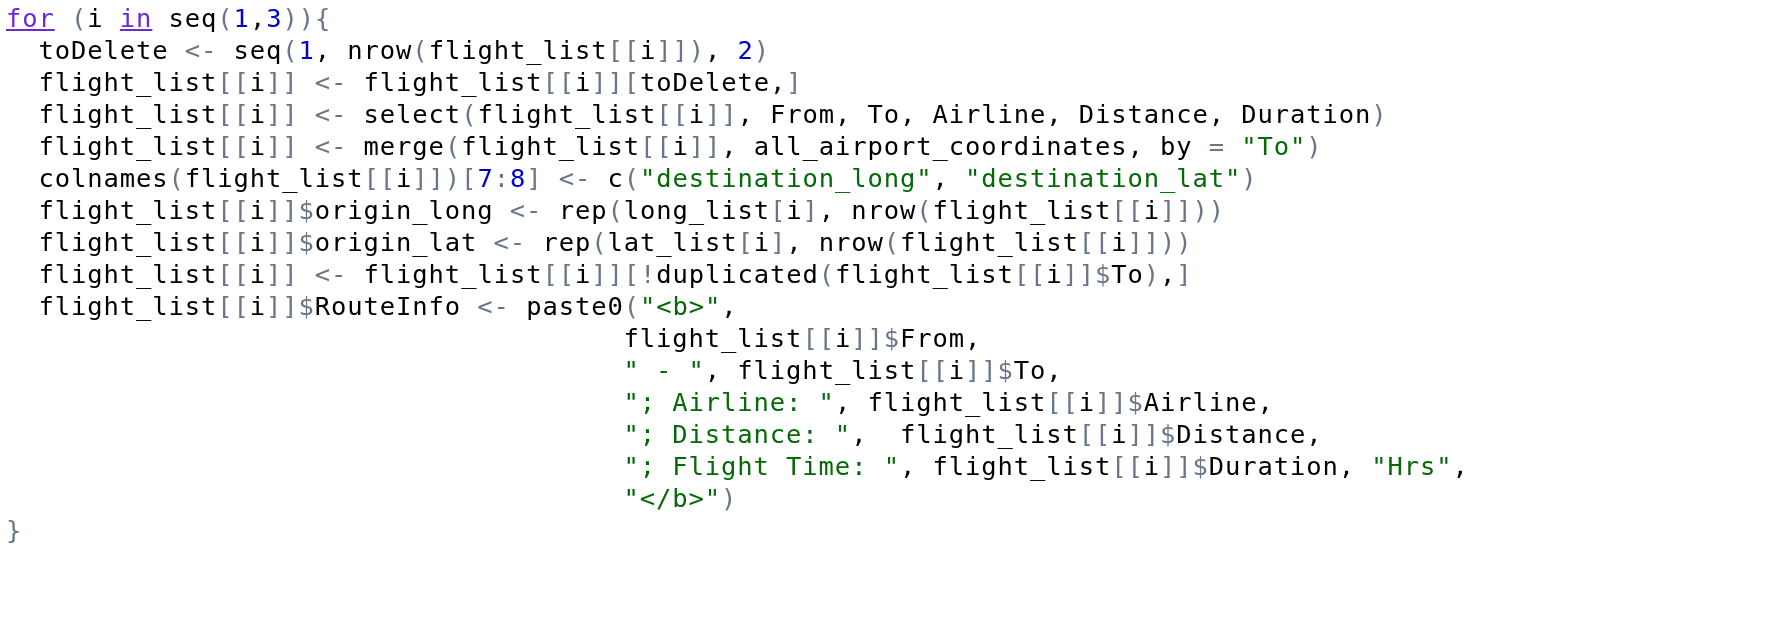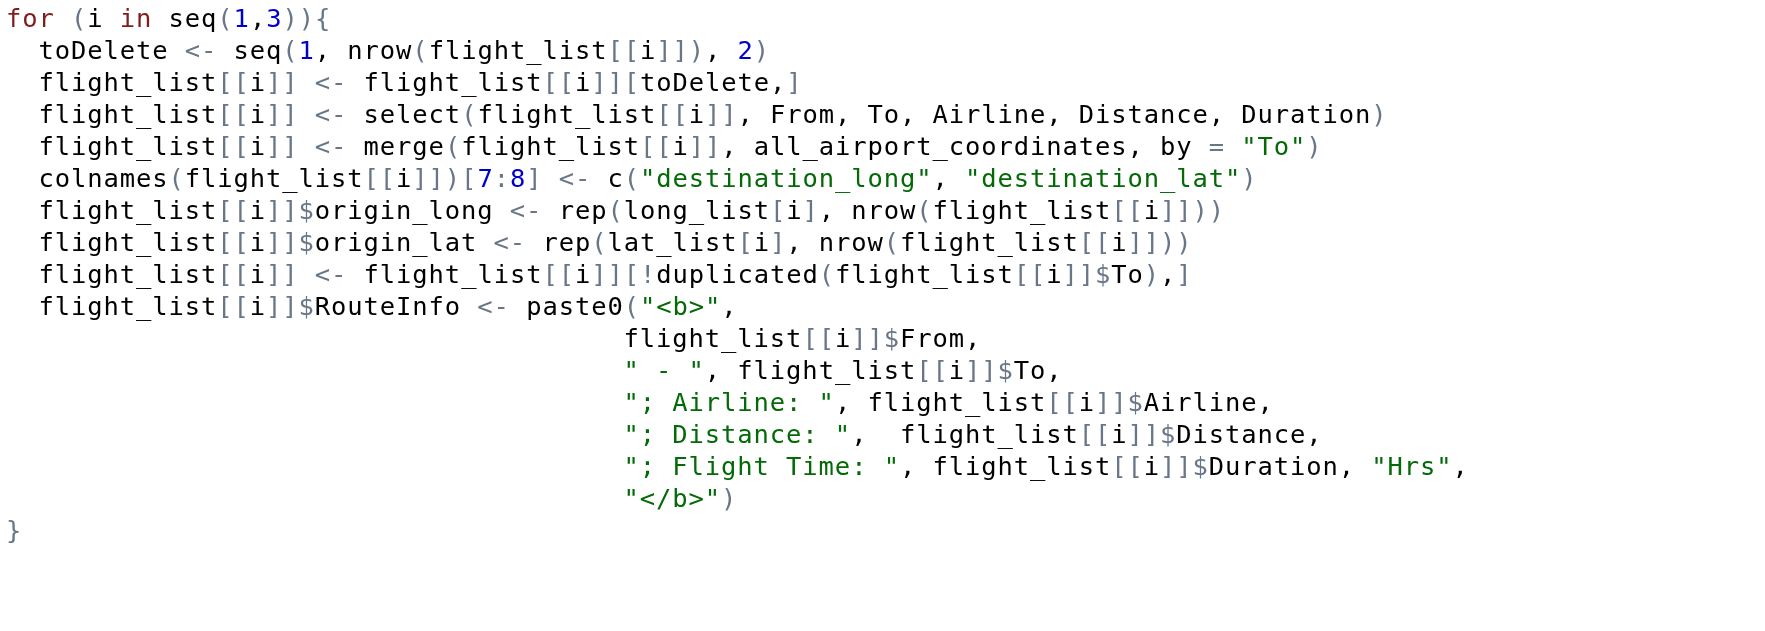--- a/index.html
+++ b/index.html
@@ -7,21 +7,21 @@
   .code {
     position: absolute; left: 6px; top: 2px;
     font-family: "DejaVu Sans Mono", "Liberation Mono", monospace;
     font-size: 25.5px;
     line-height: 32px;
     color: #000000;
     white-space: pre;
     letter-spacing: 0.9px;
   }
   .line { height: 32px; }
-  .kw { color: #7f1d1d; }
+  .kw { color: #6d28d9; text-decoration: underline; }
   .num { color: #0000cd; }
   .str { color: #036a07; }
   .op { color: #687687; }
   .id { color: #000000; }
 </style>
 </head>
 <body>
 
 <div class="code" id="code"><div class="line"><span class="kw">for</span><span class="id"> </span><span class="op">(</span><span class="id">i </span><span class="kw">in</span><span class="id"> seq</span><span class="op">(</span><span class="num">1</span><span class="id">,</span><span class="num">3</span><span class="op">))</span><span class="op">{</span></div><div class="line"><span class="id">  toDelete </span><span class="op">&lt;-</span><span class="id"> seq</span><span class="op">(</span><span class="num">1</span><span class="id">, nrow</span><span class="op">(</span><span class="id">flight_list</span><span class="op">[[</span><span class="id">i</span><span class="op">]])</span><span class="id">, </span><span class="num">2</span><span class="op">)</span></div><div class="line"><span class="id">  flight_list</span><span class="op">[[</span><span class="id">i</span><span class="op">]]</span><span class="id"> </span><span class="op">&lt;-</span><span class="id"> flight_list</span><span class="op">[[</span><span class="id">i</span><span class="op">]][</span><span class="id">toDelete,</span><span class="op">]</span></div><div class="line"><span class="id">  flight_list</span><span class="op">[[</span><span class="id">i</span><span class="op">]]</span><span class="id"> </span><span class="op">&lt;-</span><span class="id"> select</span><span class="op">(</span><span class="id">flight_list</span><span class="op">[[</span><span class="id">i</span><span class="op">]]</span><span class="id">, From, To, Airline, Distance, Duration</span><span class="op">)</span></div><div class="line"><span class="id">  flight_list</span><span class="op">[[</span><span class="id">i</span><span class="op">]]</span><span class="id"> </span><span class="op">&lt;-</span><span class="id"> merge</span><span class="op">(</span><span class="id">flight_list</span><span class="op">[[</span><span class="id">i</span><span class="op">]]</span><span class="id">, all_airport_coordinates, by </span><span class="op">=</span><span class="id"> </span><span class="str">"To"</span><span class="op">)</span></div><div class="line"><span class="id">  colnames</span><span class="op">(</span><span class="id">flight_list</span><span class="op">[[</span><span class="id">i</span><span class="op">]])[</span><span class="num">7</span><span class="op">:</span><span class="num">8</span><span class="op">]</span><span class="id"> </span><span class="op">&lt;-</span><span class="id"> c</span><span class="op">(</span><span class="str">"destination_long"</span><span class="id">, </span><span class="str">"destination_lat"</span><span class="op">)</span></div><div class="line"><span class="id">  flight_list</span><span class="op">[[</span><span class="id">i</span><span class="op">]]$</span><span class="id">origin_long </span><span class="op">&lt;-</span><span class="id"> rep</span><span class="op">(</span><span class="id">long_list</span><span class="op">[</span><span class="id">i</span><span class="op">]</span><span class="id">, nrow</span><span class="op">(</span><span class="id">flight_list</span><span class="op">[[</span><span class="id">i</span><span class="op">]]))</span></div><div class="line"><span class="id">  flight_list</span><span class="op">[[</span><span class="id">i</span><span class="op">]]$</span><span class="id">origin_lat </span><span class="op">&lt;-</span><span class="id"> rep</span><span class="op">(</span><span class="id">lat_list</span><span class="op">[</span><span class="id">i</span><span class="op">]</span><span class="id">, nrow</span><span class="op">(</span><span class="id">flight_list</span><span class="op">[[</span><span class="id">i</span><span class="op">]]))</span></div><div class="line"><span class="id">  flight_list</span><span class="op">[[</span><span class="id">i</span><span class="op">]]</span><span class="id"> </span><span class="op">&lt;-</span><span class="id"> flight_list</span><span class="op">[[</span><span class="id">i</span><span class="op">]][!</span><span class="id">duplicated</span><span class="op">(</span><span class="id">flight_list</span><span class="op">[[</span><span class="id">i</span><span class="op">]]$</span><span class="id">To</span><span class="op">)</span><span class="id">,</span><span class="op">]</span></div><div class="line"><span class="id">  flight_list</span><span class="op">[[</span><span class="id">i</span><span class="op">]]$</span><span class="id">RouteInfo </span><span class="op">&lt;-</span><span class="id"> paste0</span><span class="op">(</span><span class="str">"&lt;b&gt;"</span><span class="id">,</span></div><div class="line"><span class="id">                                      flight_list</span><span class="op">[[</span><span class="id">i</span><span class="op">]]$</span><span class="id">From,</span></div><div class="line"><span class="id">                                      </span><span class="str">" - "</span><span class="id">, flight_list</span><span class="op">[[</span><span class="id">i</span><span class="op">]]$</span><span class="id">To,</span></div><div class="line"><span class="id">                                      </span><span class="str">"; Airline: "</span><span class="id">, flight_list</span><span class="op">[[</span><span class="id">i</span><span class="op">]]$</span><span class="id">Airline,</span></div><div class="line"><span class="id">                                      </span><span class="str">"; Distance: "</span><span class="id">,  flight_list</span><span class="op">[[</span><span class="id">i</span><span class="op">]]$</span><span class="id">Distance,</span></div><div class="line"><span class="id">                                      </span><span class="str">"; Flight Time: "</span><span class="id">, flight_list</span><span class="op">[[</span><span class="id">i</span><span class="op">]]$</span><span class="id">Duration, </span><span class="str">"Hrs"</span><span class="id">,</span></div><div class="line"><span class="id">                                      </span><span class="str">"&lt;/b&gt;"</span><span class="op">)</span></div><div class="line"><span class="op">}</span></div></div>
 

